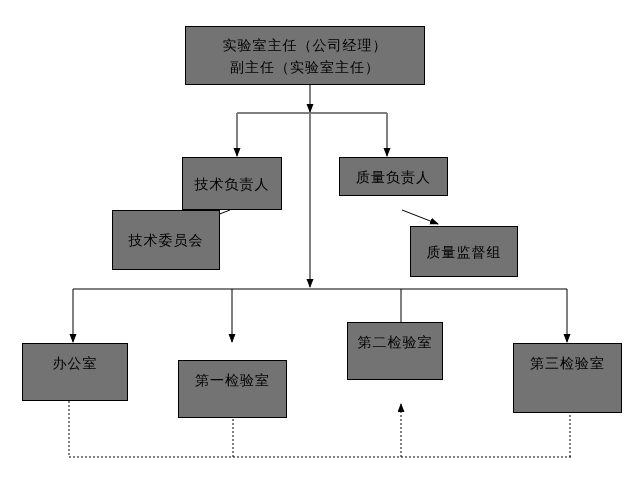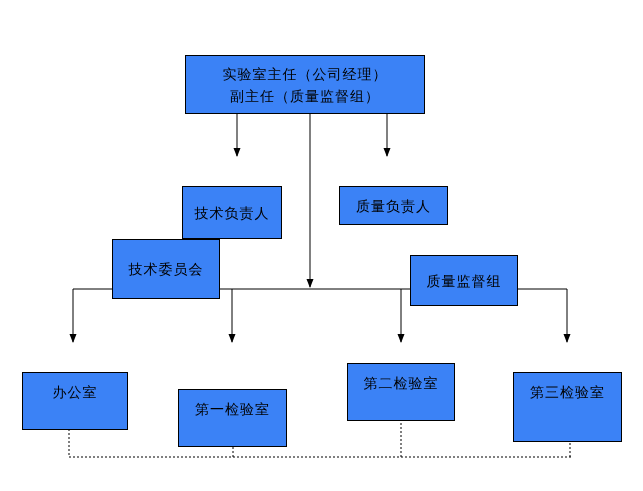--- a/index.html
+++ b/index.html
@@ -13,45 +13,44 @@
   }
   .connectors {
     position: absolute;
     left: 0; top: 0;
     width: 643px; height: 491px;
   }
   .node {
     position: absolute;
     box-sizing: border-box;
     border: 1px solid #000000;
-    background: #3b82f6;
+    background: #737373;
     color: #000000;
     font-size: 14px;
     letter-spacing: 1px;
     text-align: center;
     display: flex;
     flex-direction: column;
     align-items: center;
     justify-content: center;
     line-height: 22px;
-    margin-top: 29px;
   }
   .node.top-align {
     justify-content: flex-start;
     padding-top: 8px;
   }
   
   .n-director            { left: 185px; top: 26px;  width: 240px; height: 59px; }
   .n-tech-leader         { left: 182px; top: 157px; width: 100px; height: 53px; }
   .n-quality-leader      { left: 339px; top: 157px; width: 109px; height: 39px; }
   .n-tech-committee      { left: 112px; top: 210px; width: 108px; height: 60px; }
   .n-quality-supervision { left: 410px; top: 226px; width: 108px; height: 51px; }
   .n-office              { left: 22px;  top: 343px; width: 106px; height: 58px; }
   .n-lab1                { left: 178px; top: 360px; width: 109px; height: 58px; }
-  .n-lab2                { left: 347px; top: 334px; width: 108px; height: 58px; }
+  .n-lab2                { left: 347px; top: 322px; width: 96px; height: 58px; }
   .n-lab3                { left: 513px; top: 343px; width: 109px; height: 70px; }
 </style>
 </head>
 <body>
 
 <div class="canvas">
 
   <svg class="connectors" viewBox="0 0 643 491" xmlns="http://www.w3.org/2000/svg">
     <defs>
       <marker id="arrow" markerWidth="9" markerHeight="8" refX="8" refY="3.5" orient="auto" markerUnits="userSpaceOnUse">
@@ -78,21 +77,21 @@
 
     <line x1="69" y1="401" x2="69" y2="457" stroke="#000000" stroke-width="1" stroke-dasharray="2 2"></line>
     <line x1="69" y1="457" x2="572" y2="457" stroke="#000000" stroke-width="1" stroke-dasharray="2 2"></line>
     <line x1="233" y1="457" x2="233" y2="404" stroke="#000000" stroke-width="1" stroke-dasharray="2 2" marker-end="url(#arrow)"></line>
     <line x1="401" y1="457" x2="401" y2="404" stroke="#000000" stroke-width="1" stroke-dasharray="2 2" marker-end="url(#arrow)"></line>
     <line x1="570" y1="457" x2="570" y2="404" stroke="#000000" stroke-width="1" stroke-dasharray="2 2" marker-end="url(#arrow)"></line>
   </svg>
 
   <div class="node n-director">
     <span>实验室主任（公司经理）</span>
-    <span>副主任（质量监督组）</span>
+    <span>副主任（实验室主任）</span>
   </div>
 
   <div class="node n-tech-leader">
     <span>技术负责人</span>
   </div>
 
   <div class="node n-quality-leader">
     <span>质量负责人</span>
   </div>
 

